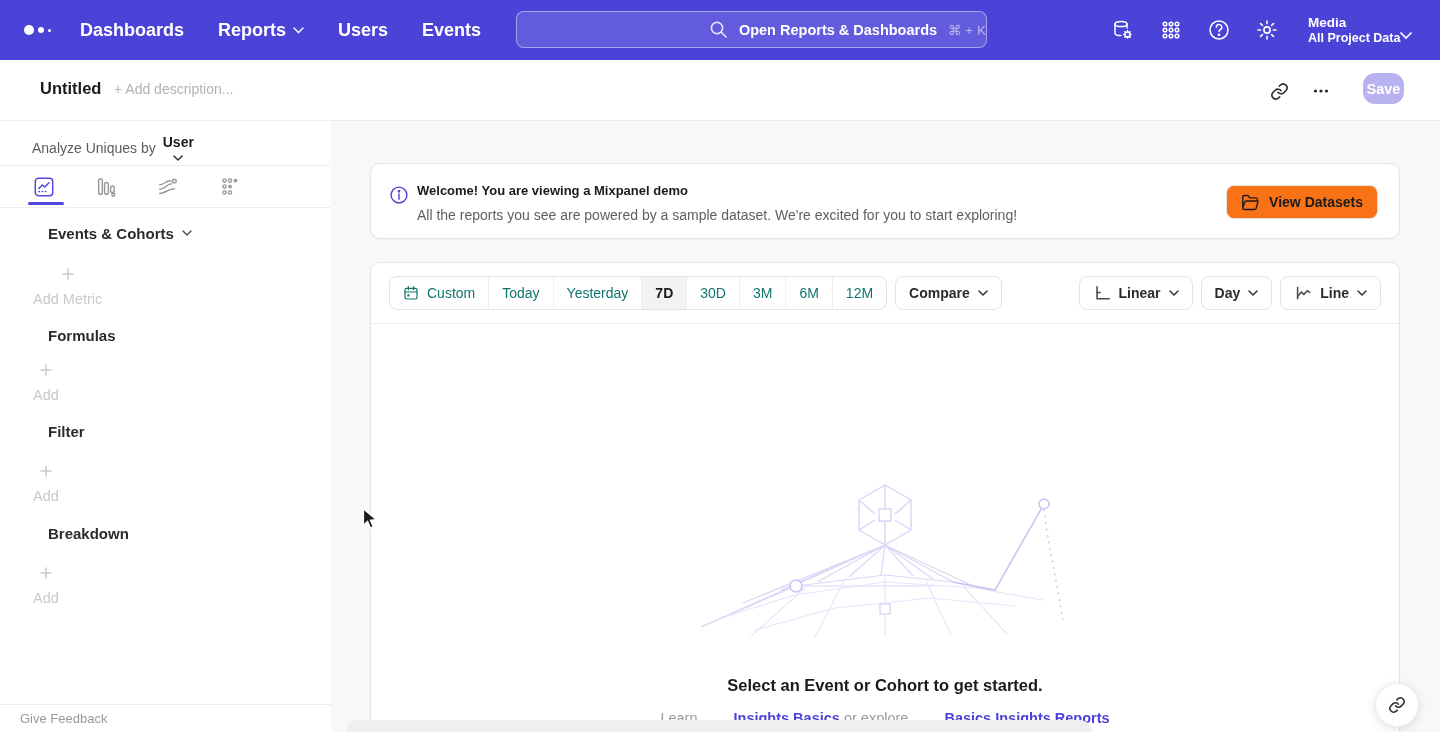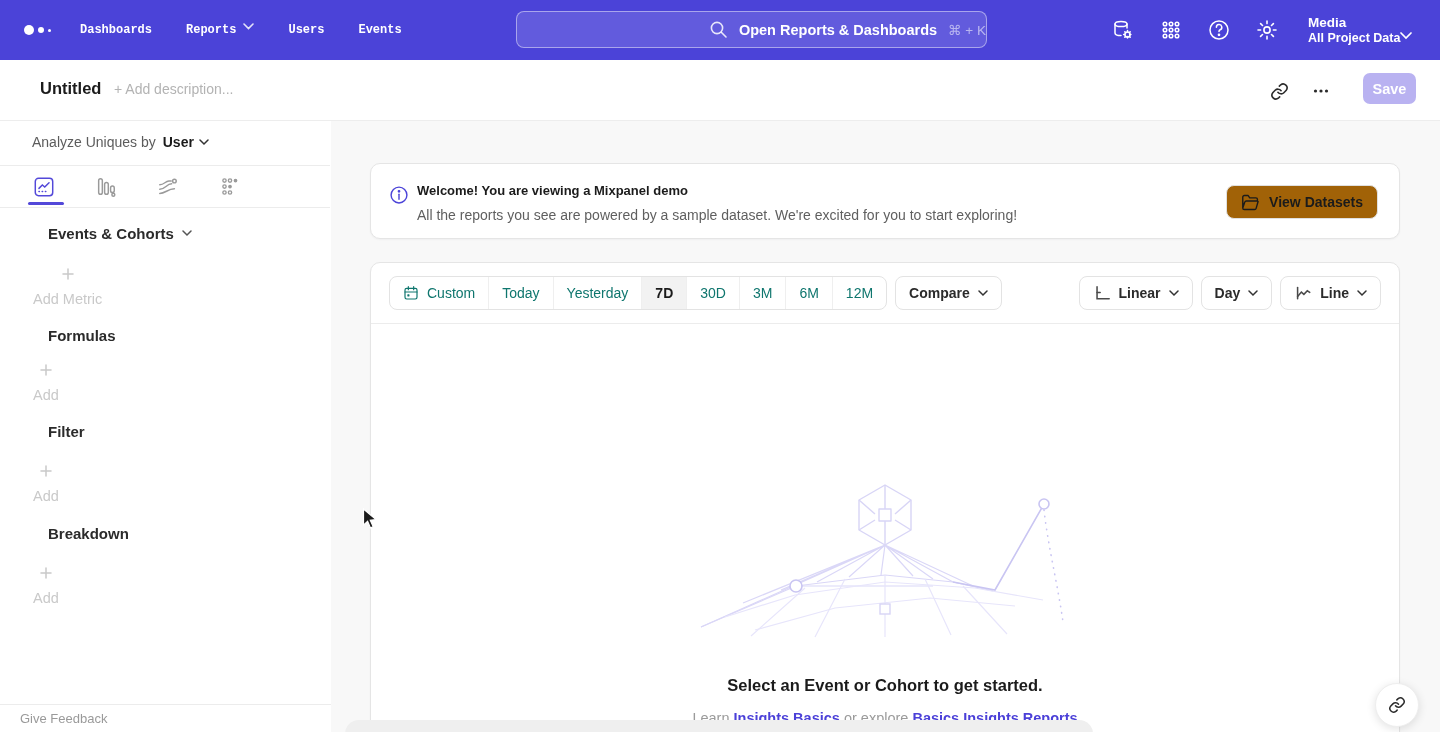--- a/index.html
+++ b/index.html
@@ -6,45 +6,45 @@
   html,body { width:1440px; height:732px; overflow:hidden; background:#fff;
     font-family:"Liberation Sans", sans-serif; -webkit-font-smoothing:antialiased; }
   .stage { position:absolute; inset:0; width:1440px; height:732px; }
 
   
   .topnav { position:absolute; top:0; left:0; width:1440px; height:60px; background:#4b43d8; color:#fff; }
   .logo { position:absolute; left:24px; top:50%; transform:translateY(-50%); display:flex; align-items:center; gap:4px; cursor:pointer; }
   .logo i { display:block; border-radius:50%; background:#fff; }
   .logo .d1{ width:10px; height:10px; } .logo .d2{ width:6px; height:6px; } .logo .d3{ width:3px; height:3px; }
   .nav-items { position:absolute; left:80px; top:0; height:60px; display:flex; align-items:center; gap:34px; }
-  .nav-item { font-size:12px; font-weight:600; display:flex; gap:7px; cursor:pointer; white-space:nowrap;font-family:Liberation Mono, monospace; }
+  .nav-item { font-size:18px; font-weight:600; display:flex; align-items:center; gap:7px; cursor:pointer; white-space:nowrap; }
   .nav-item svg { opacity:.85; }
   .search { position:absolute; left:516px; top:11px; width:471px; height:37px; background:rgba(255,255,255,.13);
     border:1px solid rgba(255,255,255,.45); border-radius:8px; display:flex; align-items:center; justify-content:flex-end; gap:11px; cursor:pointer; }
   .search .ph { font-size:14.5px; font-weight:600; color:#fff; }
   .search .kbd { font-size:13.5px; color:rgba(255,255,255,.55); }
   .topnav-icons { position:absolute; left:1110px; top:0; height:60px; display:flex; align-items:center; gap:22px; }
   .tico { width:26px; height:26px; display:flex; align-items:center; justify-content:center; cursor:pointer; color:#fff; }
   .project { position:absolute; left:1308px; top:50%; transform:translateY(-50%); cursor:pointer; width:108px; }
   .project .pname { font-size:13.5px; font-weight:700; line-height:17px; }
   .project .pscope { font-size:12.5px; font-weight:600; line-height:15px; }
   .project-chevron { position:absolute; left:1400px; top:26px; color:#fff; cursor:pointer; }
 
   
   .header { position:absolute; top:60px; left:0; width:1440px; height:61px; background:#fff; border-bottom:1px solid #ededed; }
   .rtitle { position:absolute; left:40px; top:19px; font-size:16.5px; font-weight:700; color:#1b1b1b; cursor:text; }
   .rdesc { position:absolute; left:114px; top:21px; font-size:14px; color:#b3b3b3; cursor:text; }
   .hbtn { position:absolute; top:18px; width:26px; height:26px; display:flex; align-items:center; justify-content:center; color:#2b2b2b; cursor:pointer; }
-  .save-btn { position:absolute; left:1363px; top:13px; width:53px; height:31px; border:none; border-radius:7px;
+  .save-btn { position:absolute; left:1363px; top:13px; width:41px; height:31px; border:none; border-radius:12px;
     background:#b9b2f1; color:#fff; font-family:inherit; font-size:14.5px; font-weight:600; cursor:default; }
 
   
   .sidebar { position:absolute; top:121px; left:0; width:372px; bottom:0; background:#fff; border-right:1px solid #e8e8e8;padding-left:24px; }
   .analyze { position:absolute; left:32px; top:13px; font-size:14px; color:#5c5c5c; display:flex; align-items:center; gap:7px; }
-  .analyze b { color:#1b1b1b; font-weight:700; cursor:pointer; display:flex; align-items:center; gap:5px; }
+  .analyze b { color:#1b1b1b; font-weight:700; cursor:pointer; display:flex; align-items:center; gap:5px;flex-direction:column; }
   .sdiv { position:absolute; left:0; width:330px; height:1px; background:#ececec; }
   .tabs { position:absolute; left:24px; top:52px; display:flex; gap:22px; }
   .tab { width:40px; height:28px; display:flex; align-items:center; justify-content:center; color:#9a9a9a; cursor:pointer; }
   .tab.sel { color:#5348d9; }
   .tab-underline { position:absolute; left:28px; top:81px; width:36px; height:3px; border-radius:2px; background:#5348d9; }
   .sec-label { position:absolute; left:32px; font-size:15px; font-weight:700; color:#2b2b2b; display:flex; align-items:center; gap:8px;margin-left:16px; }
   .sec-label svg { color:#555; }
   .add-row { position:absolute; left:33px; font-size:14.5px; color:#c9c9c9; display:flex; align-items:center; gap:11px; cursor:pointer;flex-direction:column; }
   .sidebar-footer { position:absolute; left:0; right:0; bottom:0; height:28px; border-top:1px solid #ececec;
     display:flex; align-items:center; justify-content:space-between; padding:0 24px 0 20px; }
@@ -52,38 +52,38 @@
   .collapse { color:#2b2b2b; cursor:pointer; display:flex; }
 
   
   .main { position:absolute; top:121px; left:331px; right:0; bottom:0; background:#f8f8f8; }
   .card { background:#fff; border:1px solid #e5e5e5; border-radius:10px; box-shadow:0 1px 2px rgba(30,30,60,.04); }
   .banner { position:absolute; left:39px; top:42px; width:1030px; height:76px; }
   .banner .info { position:absolute; left:18px; top:21px; color:#4b43d8; }
   .banner .btitle { position:absolute; left:46px; top:19px; font-size:13px; font-weight:700; color:#1b1b1b; }
   .banner .bsub { position:absolute; left:46px; top:43px; font-size:14px; color:#5f5f5f; }
   .view-datasets { position:absolute; right:21px; top:21px; height:34px; padding:0 14px; display:flex; align-items:center; gap:9px;
-    background:#a16207; border:1px solid #e0e0e0; border-radius:8px; font-family:inherit; font-size:14px; font-weight:600; color:#1b1b1b; cursor:pointer;justify-content:flex-end; }
+    background:#f97316; border:1px solid #e0e0e0; border-radius:8px; font-family:inherit; font-size:14px; font-weight:600; color:#1b1b1b; cursor:pointer;justify-content:flex-end; }
 
   .chart-card { position:absolute; left:39px; top:141px; width:1030px; height:480px; }
   .controls { display:flex; align-items:center; gap:8px; padding:13px 18px; border-bottom:1px solid #ececec; }
   .segmented { display:flex; align-items:stretch; height:34px; border:1px solid #e3e3e3; border-radius:8px; background:#fff; overflow:hidden; }
   .seg { display:flex; align-items:center; gap:8px; padding:0 13px; font-size:14px; color:#0f766e; cursor:pointer; border-left:1px solid #efefef; white-space:nowrap; }
   .seg:first-child { border-left:none; }
   .seg.sel { background:#f2f2f2; color:#1b1b1b; font-weight:700; }
   .ctl-btn { height:34px; display:flex; align-items:center; gap:8px; padding:0 13px; background:#fff; border:1px solid #e3e3e3;
     border-radius:8px; font-family:inherit; font-size:14px; font-weight:600; color:#2b2b2b; cursor:pointer; white-space:nowrap; }
   .ctl-btn svg { color:#4a4a4a; }
   .ctl-right { margin-left:auto; display:flex; gap:8px; }
 
   .empty { position:relative; height:100%; }
   .illustration { position:absolute; left:50%; top:160px; transform:translateX(-50%); }
   .empty-title { position:absolute; left:0; right:0; top:352px; text-align:center; font-size:16.5px; font-weight:700; color:#1b1b1b; }
   .empty-links { position:absolute; left:0; right:0; top:386px; text-align:center; font-size:14.5px; color:#9b9b9b; }
-  .empty-links a { color:#4b40d8; font-weight:600; text-decoration:none; cursor:pointer; }
+  .empty-links a { color:#4b40d8; font-weight:600; text-decoration:none; cursor:pointer;margin-left:32px; }
 
   .bottom-band { position:absolute; left:14px; top:599px; width:748px; height:14px; background:#efefef; border-radius:14px 14px 0 0; }
   .float-link { position:absolute; left:1044px; top:562px; width:44px; height:44px; border-radius:50%; background:#fff;
     border:1px solid #eee; box-shadow:0 2px 10px rgba(0,0,0,.12); display:flex; align-items:center; justify-content:center; color:#2b2b2b; cursor:pointer; }
 
   .cursor { position:absolute; left:362px; top:508px; pointer-events:none; z-index:50; }
 </style>
 </head>
 <body>
 

